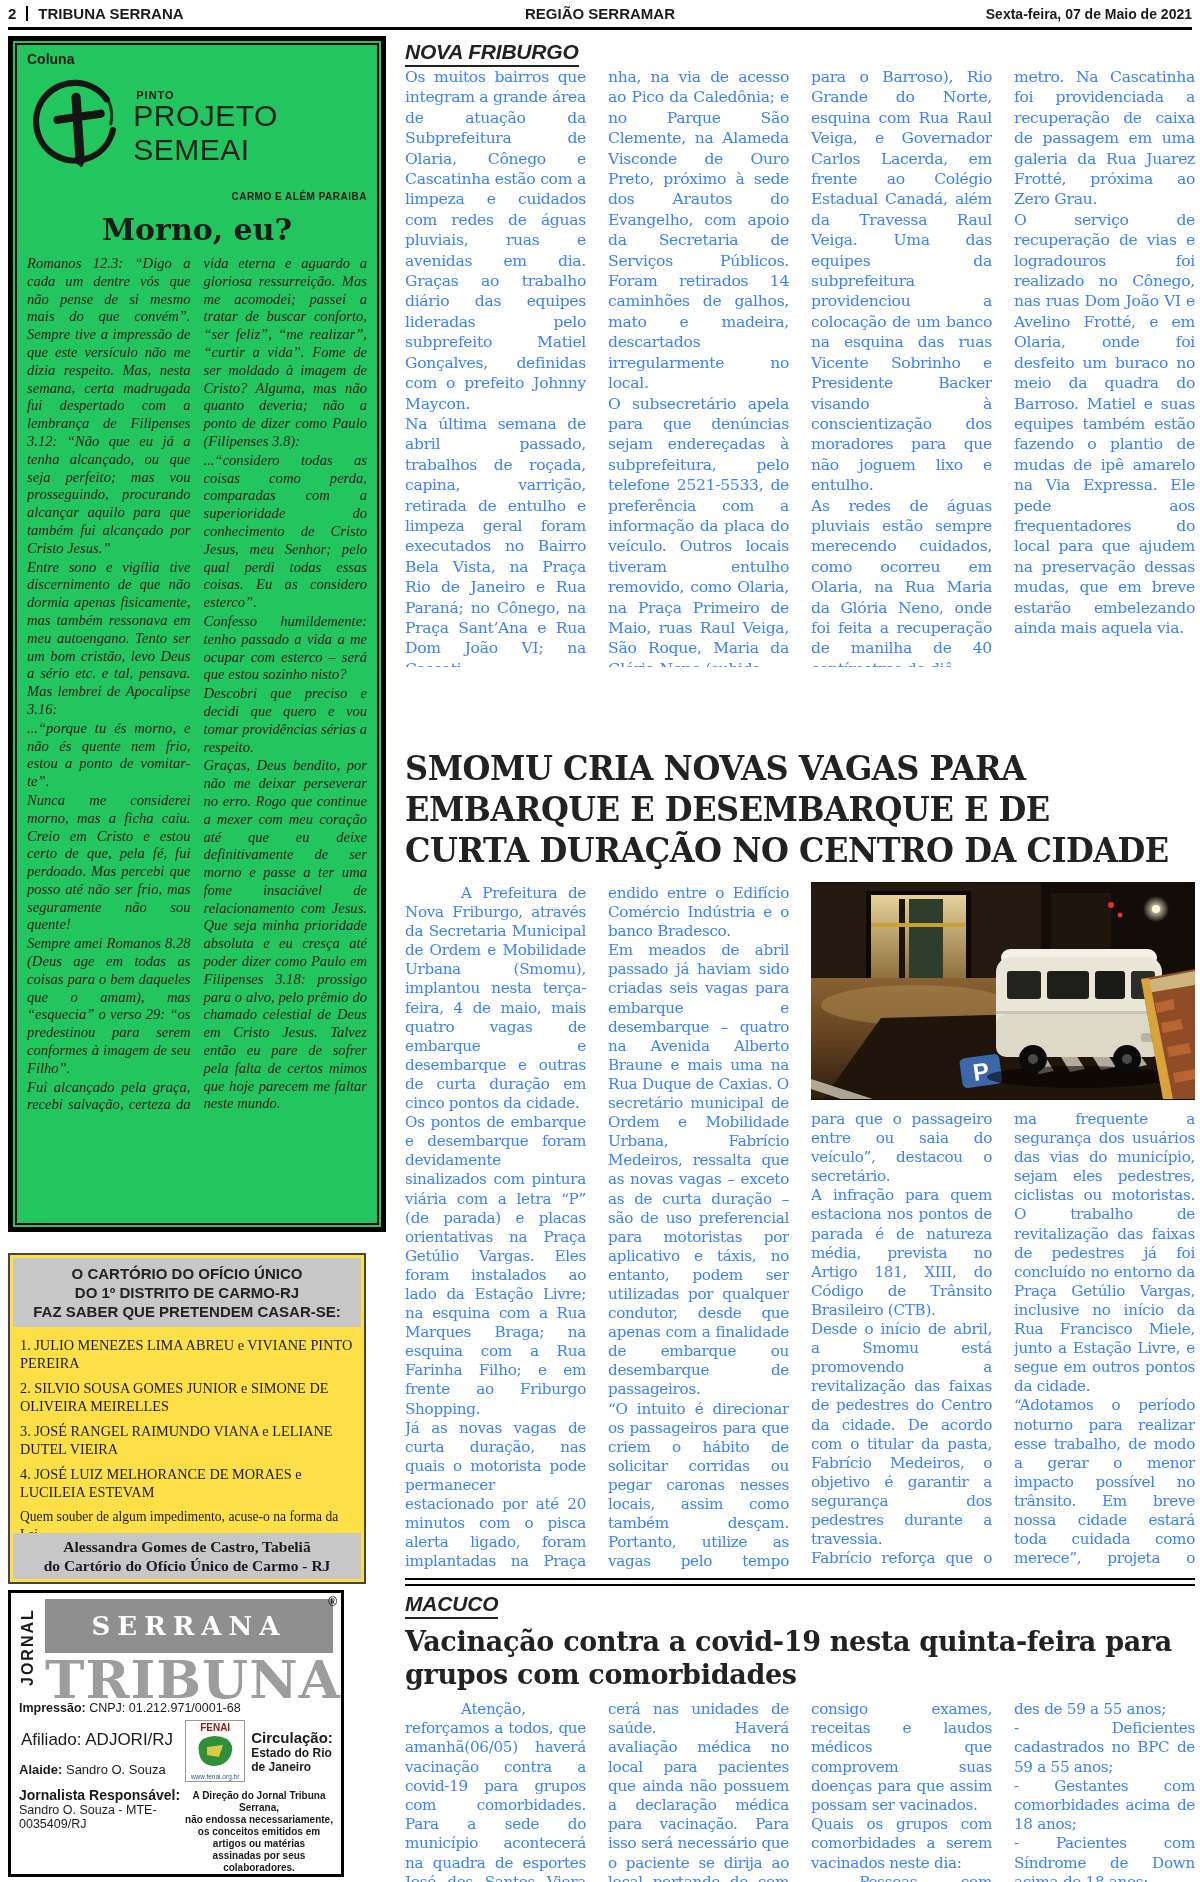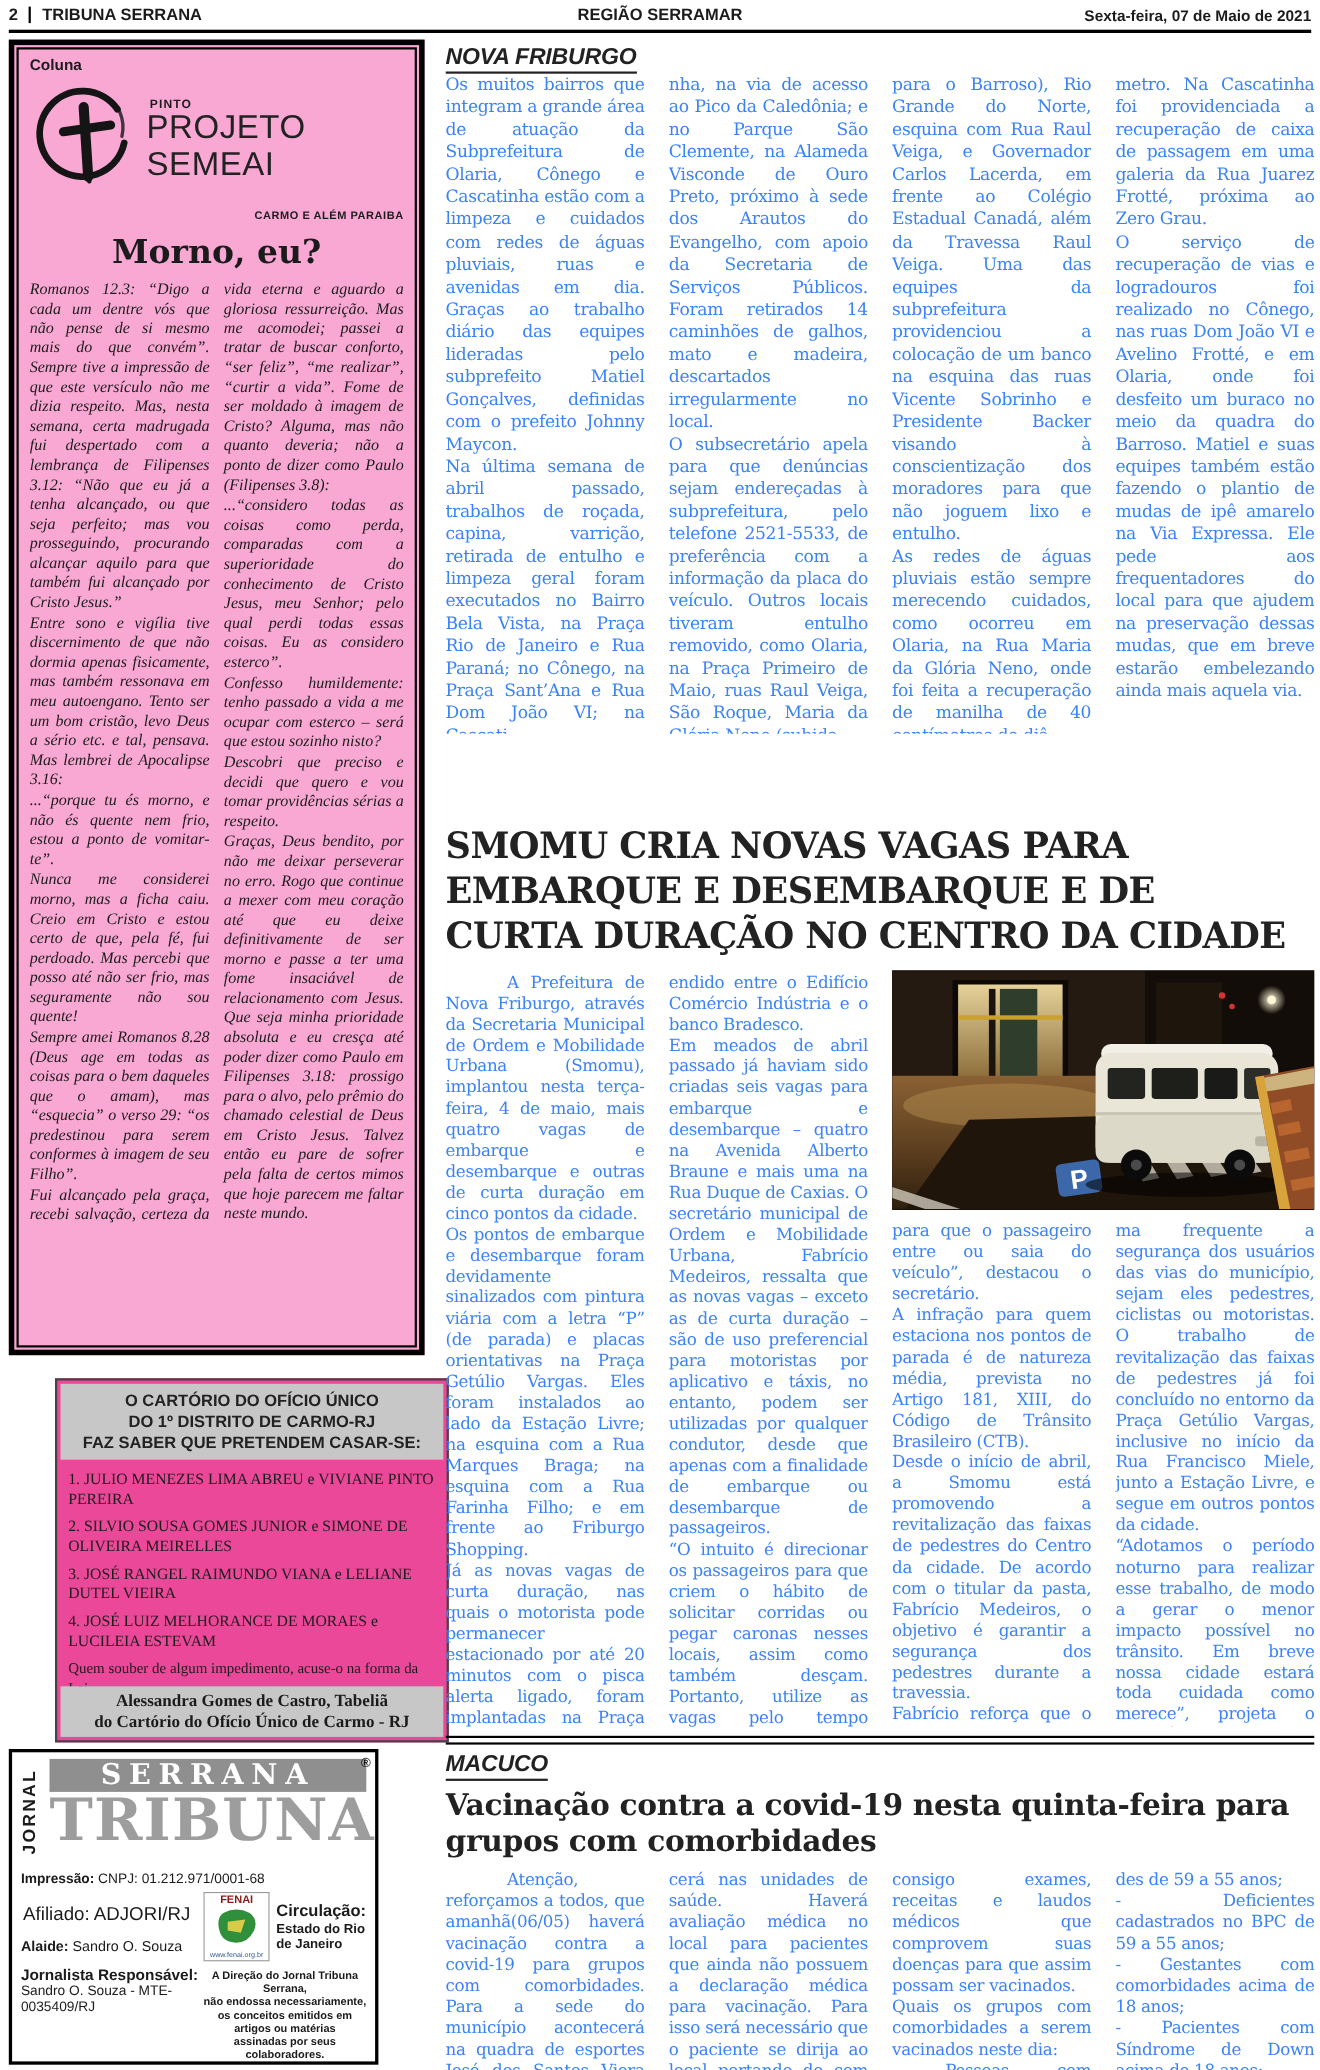--- a/index.html
+++ b/index.html
@@ -13,54 +13,54 @@
        font-family:"Liberation Sans",sans-serif;font-weight:bold;font-size:15px;}
   .ph-left{display:flex;align-items:center;gap:10px;}
   .ph-divider{width:2px;height:15px;background:#000;}
   .ph-center{position:absolute;left:0;right:0;text-align:center;}
   .ph-right{margin-left:auto;font-size:14px;}
 
   
   .left-col{position:absolute;left:8px;top:36px;width:382px;height:1846px;}
 
   .church-box{position:absolute;left:0;top:0;width:368px;height:1186px;
-      border:5px solid #000;background:#f9a8d4;}
+      border:5px solid #000;background:#22c55e;}
   .church-inner{position:absolute;inset:2px;border:2px solid #000;padding:6px 10px;}
   .coluna-label{font-family:"Liberation Sans",sans-serif;font-weight:bold;font-size:14px;}
   .church-logo-row{display:flex;align-items:center;margin-top:2px;}
   .church-text{margin-left:4px;}
   .igreja{font-family:"Liberation Sans",sans-serif;font-weight:bold;font-size:11px;letter-spacing:1px;margin-left:3px;}
   .church-name{font-family:"Liberation Sans",sans-serif;font-size:30px;letter-spacing:.5px;color:#222;margin-top:-2px;}
   .church-sub{font-family:"Liberation Sans",sans-serif;font-weight:bold;font-size:10px;text-align:right;margin-top:4px;letter-spacing:.5px;}
   .morno-title{font-family:"DejaVu Serif","Liberation Serif",serif;font-weight:bold;
       font-size:30px;text-align:center;margin:10px 0 8px 0;}
   .morno-text{column-count:2;column-gap:13px;height:952px;overflow:hidden;
       font-style:italic;font-size:14.6px;line-height:17.8px;text-align:justify;}
   .morno-text p{margin:0 0 1px 0;}
 
   .cartorio-box{position:absolute;left:0;top:1217px;width:354px;height:327px;
-      border:2px solid #444;background:#ec4899;margin-left:42px;}
+      border:2px solid #444;background:#fde047;}
   .cartorio-head{background:#c7c7c7;margin:3px;padding:6px 4px;text-align:center;
       font-family:"Liberation Sans",sans-serif;font-weight:bold;font-size:15px;line-height:19px;color:#222;}
   .cartorio-body{padding:6px 10px 0 10px;font-size:14.3px;line-height:18px;}
   .cartorio-body p{margin:0 0 7px 0;}
   .cartorio-note{font-size:13.6px;margin-top:2px;}
   .cartorio-date{font-size:13.6px;margin-top:6px;}
   .cartorio-foot{position:absolute;left:3px;right:3px;bottom:3px;background:#c7c7c7;
       text-align:center;font-weight:bold;font-size:15.5px;line-height:19px;padding:4px 0;}
 
   .masthead-box{position:absolute;left:0;top:1554px;width:330px;height:281px;
       border:3px solid #000;background:#fff;}
   .mh-logo{position:relative;height:96px;margin:6px 8px 0 8px;}
   .mh-jornal{position:absolute;left:0;top:4px;height:88px;width:22px;
       writing-mode:vertical-rl;transform:rotate(180deg);text-align:center;
       font-family:"Liberation Sans",sans-serif;font-weight:bold;font-size:16px;letter-spacing:2px;}
   .mh-block{position:absolute;left:26px;right:0;top:0;}
   .mh-serrana{background:#8f8f8f;color:#fff;font-family:"DejaVu Serif",serif;font-weight:bold;
-      font-size:26px;letter-spacing:7px;text-align:center;padding:0 0;}
+      font-size:26px;letter-spacing:7px;text-align:center;padding:12px 0;}
   .mh-tribuna{color:#9d9d9d;font-family:"DejaVu Serif",serif;font-weight:bold;
       font-size:53px;letter-spacing:1px;line-height:56px;text-align:center;margin-top:-2px;}
   .mh-reg{position:absolute;right:-4px;top:-4px;font-size:12px;color:#000;font-family:"Liberation Sans",sans-serif;}
   .mh-slogan{margin:2px 8px 0 8px;background:#9d9d9d;color:#fff;font-style:italic;font-weight:bold;
       font-family:"DejaVu Serif",serif;font-size:14px;padding:3px 6px;}
   .mh-lines{margin:5px 8px 0 8px;font-family:"Liberation Sans",sans-serif;font-size:12.5px;line-height:16px;}
   .mh-lines b{font-weight:bold;}
   .mh-grid{display:flex;margin:4px 8px 0 8px;font-family:"Liberation Sans",sans-serif;}
   .mh-left{flex:1;}
   .mh-afiliado{font-size:17px;margin:10px 0 12px 2px;}

